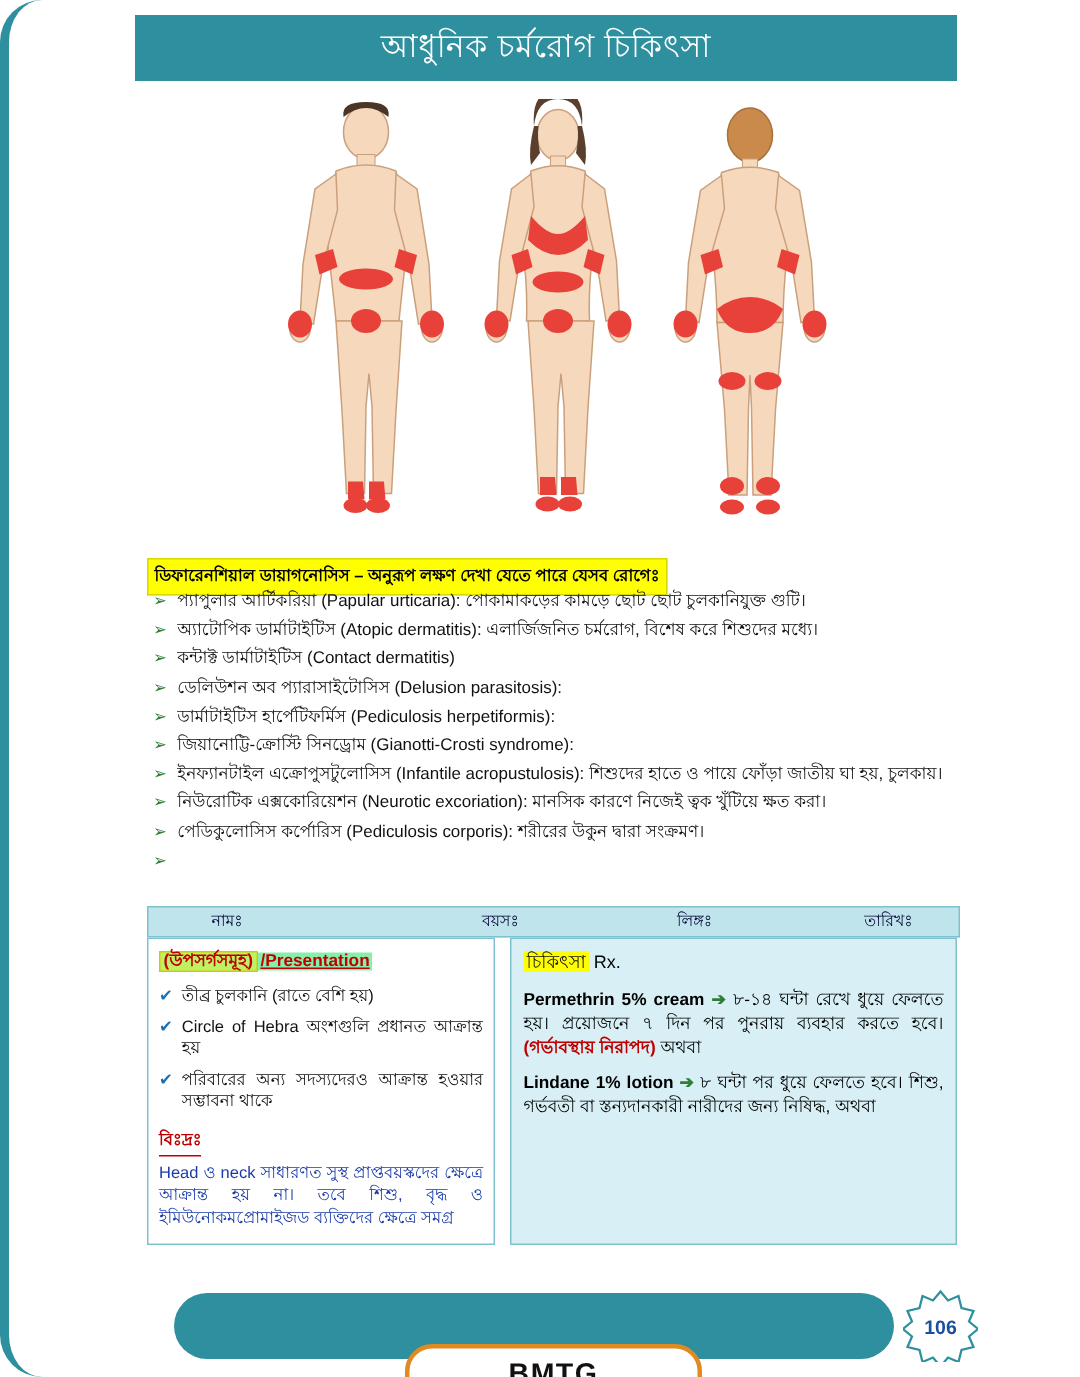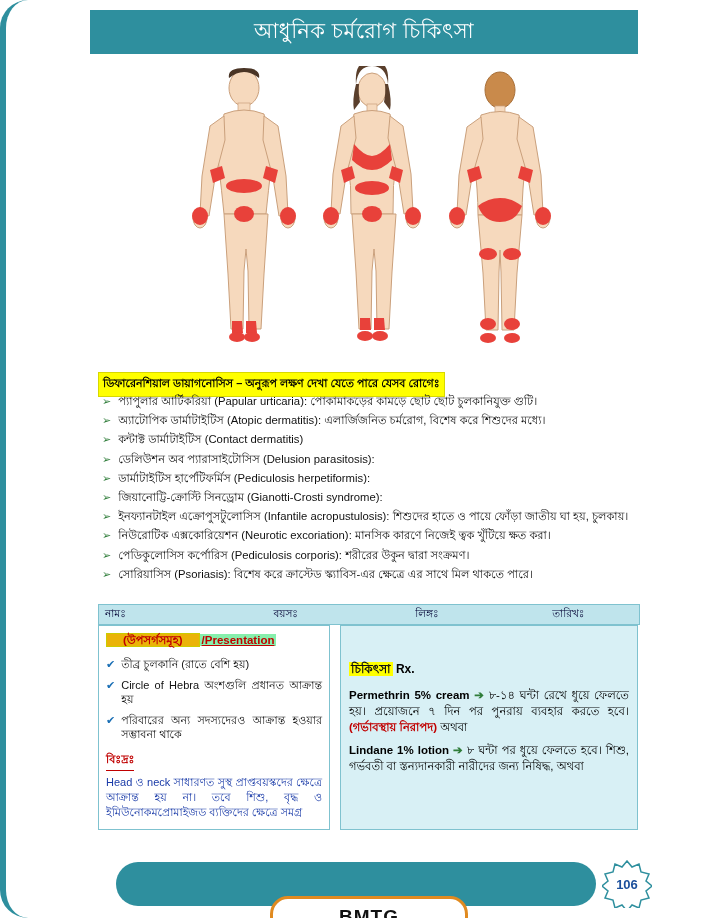--- a/index.html
+++ b/index.html
@@ -47,50 +47,50 @@
     font-size:11.3px;line-height:15px;margin-bottom:4.2px;color:#111;
   }
   .dd-arrow{color:#2f7d3a;margin-right:7px;font-size:11px;line-height:15px;}
   
   .meta-row{
     position:absolute;left:92px;top:604px;width:540px;height:19px;
     background:#bfe4ec;border:1px solid #7fc2cf;
     display:flex;align-items:center;
     font-size:10.5px;color:#003;
   }
-  .meta-cell{flex:1;text-align:center;}
+  .meta-cell{flex:1;text-align:center;margin-left:36px;}
   .meta-cell.first{text-align:left;padding-left:6px;flex:0 0 110px;}
   .panel-left{
     position:absolute;left:92px;top:625px;width:232px;height:205px;
     background:#ffffff;border:1px solid #7fc2cf;
     padding:6px 7px;box-sizing:border-box;
   }
   .panel-right{
     position:absolute;left:334px;top:625px;width:298px;height:205px;
     background:#d8f0f5;border:1px solid #7fc2cf;
     padding:6px 8px;box-sizing:border-box;
   }
   .pres-head{font-size:11.5px;font-weight:bold;}
-  .pres-head .hl1{background:#eab308;color:#c00000;border:1px solid #cccc00;padding:0 16px;}
+  .pres-head .hl1{background:#bef264;color:#c00000;border:1px solid #cccc00;padding:0 2px;}
   .pres-head .hl2{background:#86efac;color:#c00000;padding:0 2px;text-decoration:underline;}
   .tick-item{
     display:flex;align-items:flex-start;font-size:11px;line-height:14.5px;
     margin-top:6px;color:#111;
   }
   .tick{color:#1a6fb5;margin-right:6px;font-size:11px;}
   .tick-item .txt{flex:1;}
   .tick-item .txt.just{text-align:justify;}
   .sub-label{
     margin-top:9px;font-size:11px;color:#c00000;font-weight:bold;
     border-bottom:1px solid #c00000;display:inline-block;
   }
   .para{
     margin-top:4px;font-size:11px;line-height:15px;color:#1a3ba8;text-align:justify;
   }
-  .rx-head{font-size:12px;font-weight:bold;margin-top:28px;}
+  .rx-head{font-size:12px;font-weight:normal;}
   .rx-head .hl{background:#ffff00;padding:0 2px;}
   .rx-head .rx{color:#000;}
   .topic{
     margin-top:8px;font-size:11.5px;font-weight:bold;color:#0b0b7a;
   }
   .topic .star{color:#e07b00;margin-right:4px;}
   .topic .hl{background:#ffff00;padding:0 2px;}
   .drug{
     margin-top:7px;font-size:11.5px;line-height:16px;color:#000;text-align:justify;
   }
@@ -245,21 +245,20 @@
     <div class="dd-item">
       <span class="dd-arrow">➢</span>
       <span>নিউরোটিক এক্সকোরিয়েশন (Neurotic excoriation): মানসিক কারণে নিজেই ত্বক খুঁটিয়ে ক্ষত করা।</span>
     </div>
     <div class="dd-item">
       <span class="dd-arrow">➢</span>
       <span>পেডিকুলোসিস কর্পোরিস (Pediculosis corporis): শরীরের উকুন দ্বারা সংক্রমণ।</span>
     </div>
     <div class="dd-item">
       <span class="dd-arrow">➢</span>
-      <span>সোরিয়াসিস (Psoriasis): বিশেষ করে ক্রাস্টেড স্ক্যাবিস-এর ক্ষেত্রে এর সাথে মিল থাকতে পারে।</span>
     </div>
   </div>
 
   <div class="meta-row">
     <div class="meta-cell first">নামঃ</div>
     <div class="meta-cell">বয়সঃ</div>
     <div class="meta-cell">লিঙ্গঃ</div>
     <div class="meta-cell">তারিখঃ</div>
   </div>
 

